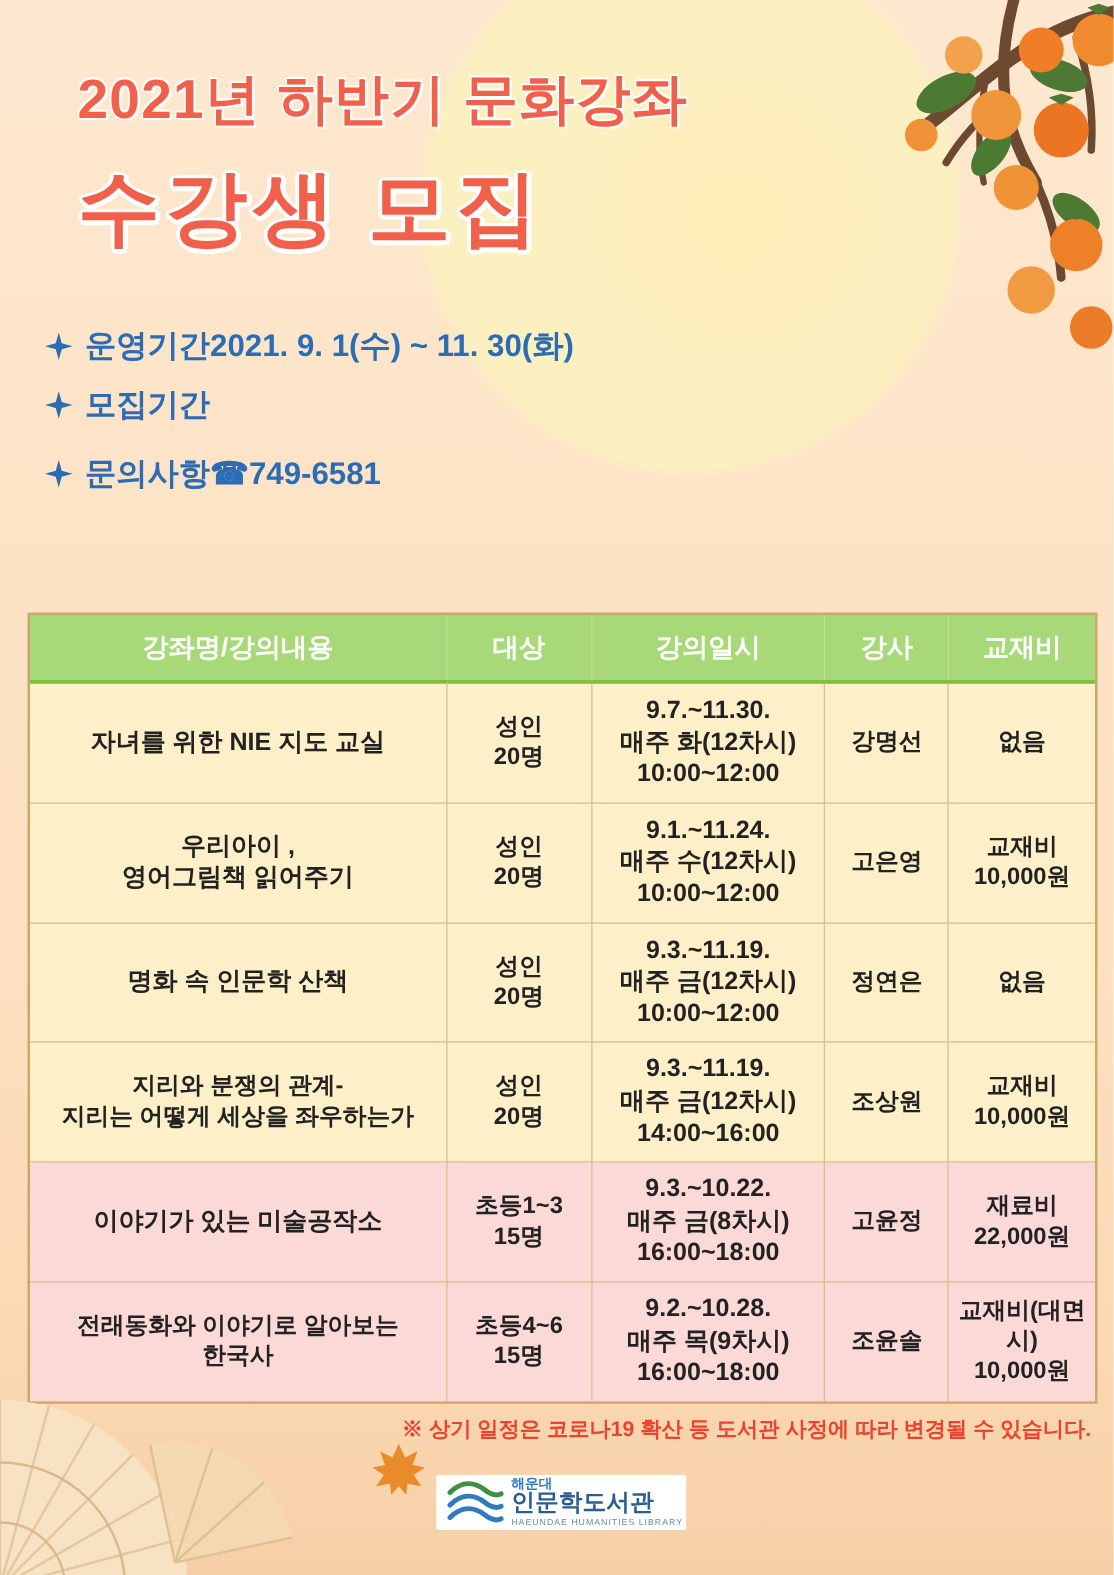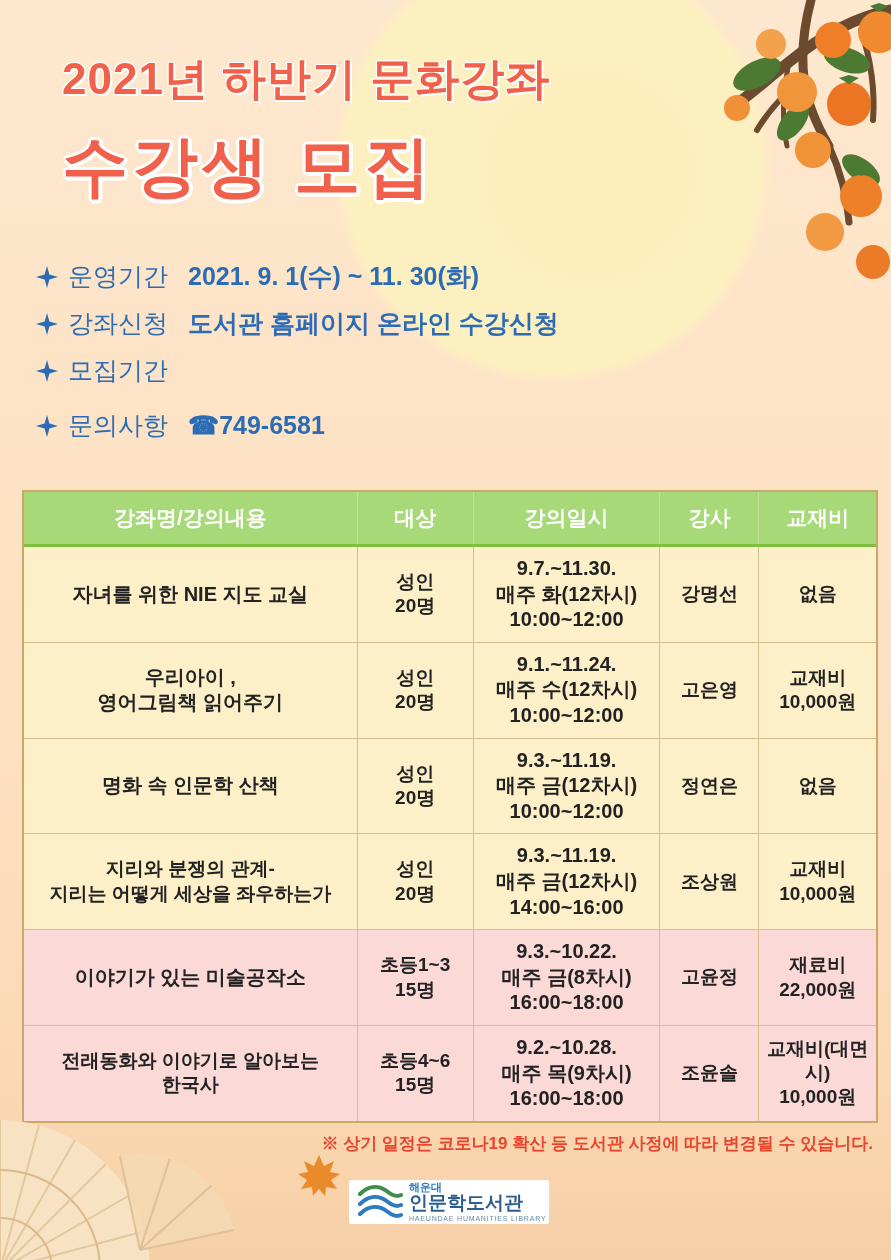--- a/index.html
+++ b/index.html
@@ -78,23 +78,23 @@
   .diamond {
     width: 22px; height: 22px;
     flex: 0 0 22px;
     position: relative;
     margin-right: 10px;
     top: 3px;
   }
   .diamond svg { display: block; }
   .info-label {
     color: #2b6cb5;
-    font-weight: normal;
+    font-weight: bold;
     font-size: 25px;
-    margin-right: 20px;
+    margin-right: 0;
   }
   .info-value {
     font-weight: bold;
     font-size: 25px;
   }
   .v-blue { color: #2b6cb5; }
   .v-red  { color: #e8442e; }
 
   
   .table-wrap {
@@ -219,29 +219,20 @@
       <span class="diamond">
         <svg viewBox="0 0 22 22" width="22" height="22">
             <path d="M11 0 L13.4 8.6 L22 11 L13.4 13.4 L11 22 L8.6 13.4 L0 11 L8.6 8.6 Z" fill="#2b6cb5"></path>
           </svg>
       </span>
       <span class="info-label">운영기간</span>
       <span class="info-value v-blue">2021. 9. 1(수) ~ 11. 30(화)</span>
     </div>
 
 
-    <div class="info-row">
-      <span class="diamond">
-        <svg viewBox="0 0 22 22" width="22" height="22">
-            <path d="M11 0 L13.4 8.6 L22 11 L13.4 13.4 L11 22 L8.6 13.4 L0 11 L8.6 8.6 Z" fill="#2b6cb5"></path>
-          </svg>
-      </span>
-      <span class="info-label">강좌신청</span>
-      <span class="info-value v-blue">도서관 홈페이지 온라인 수강신청</span>
-    </div>
 
     <div class="info-row">
       <span class="diamond">
         <svg viewBox="0 0 22 22" width="22" height="22">
             <path d="M11 0 L13.4 8.6 L22 11 L13.4 13.4 L11 22 L8.6 13.4 L0 11 L8.6 8.6 Z" fill="#2b6cb5"></path>
           </svg>
       </span>
       <span class="info-label">모집기간</span>
     </div>
 

